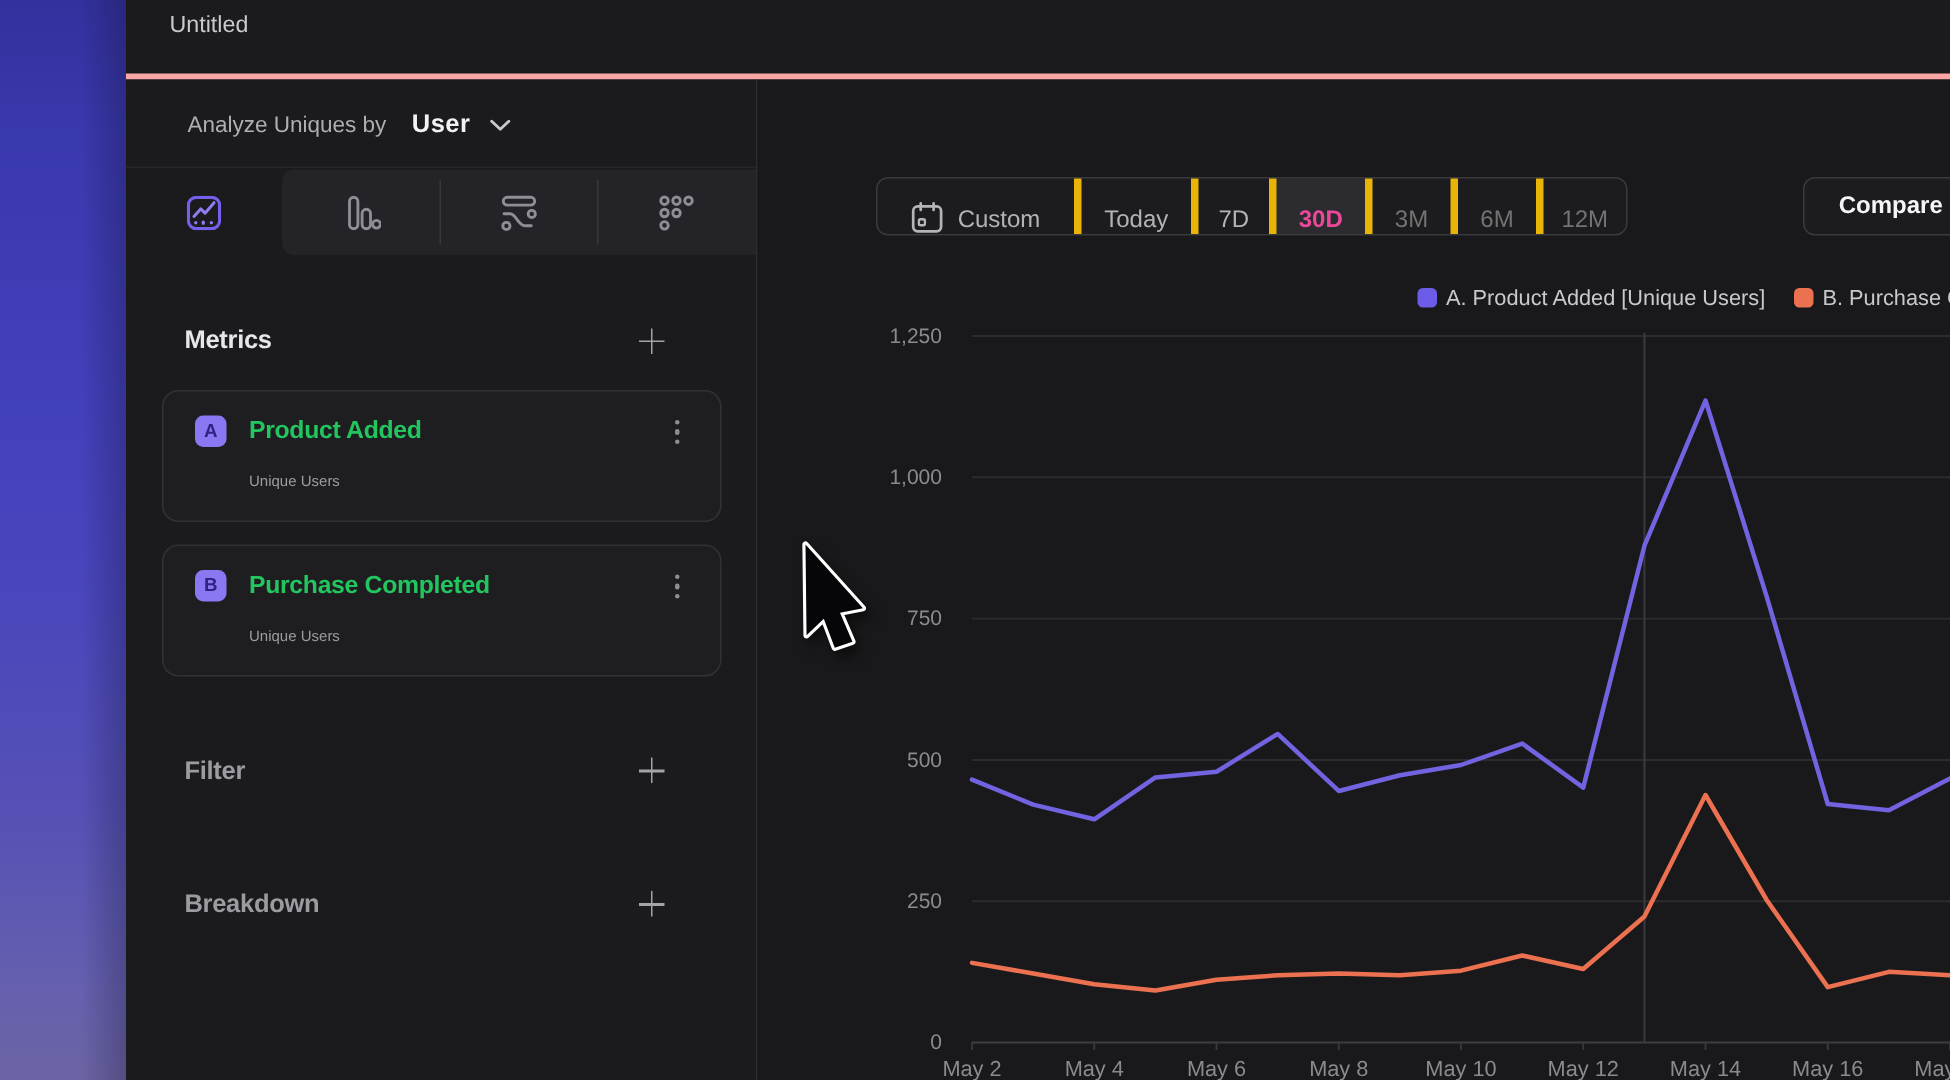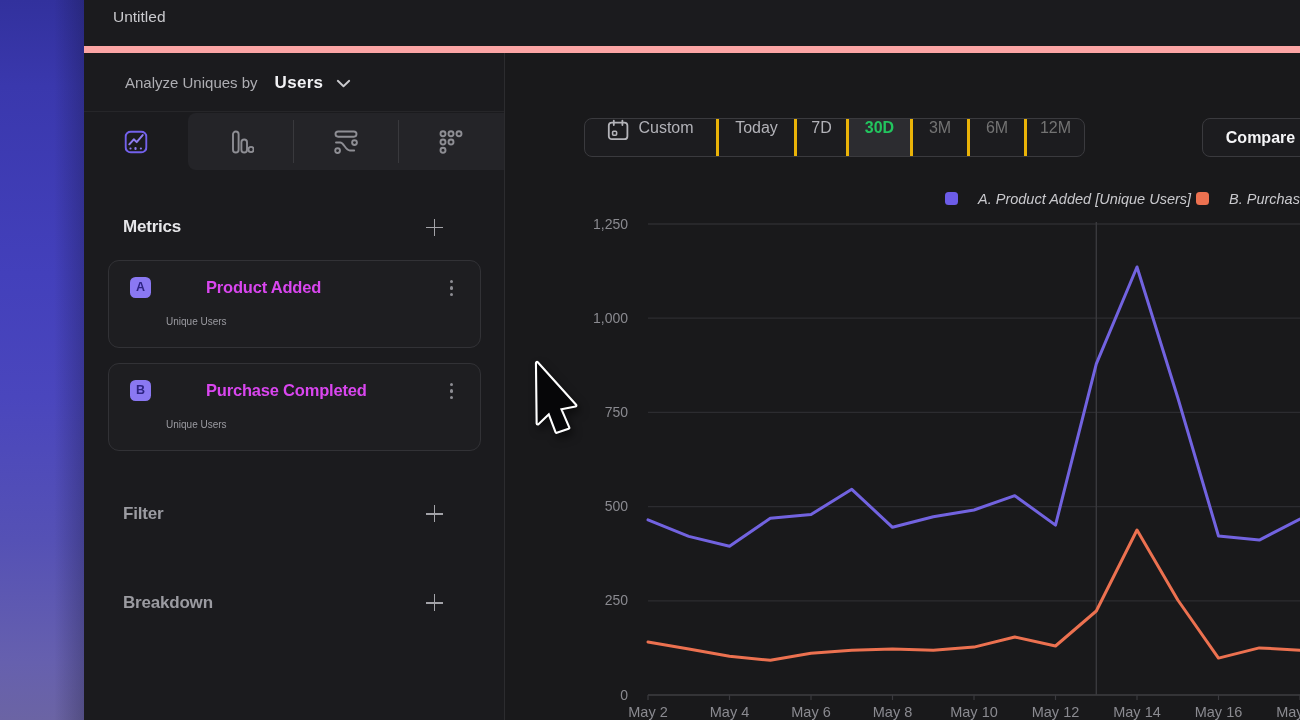--- a/index.html
+++ b/index.html
@@ -9,21 +9,21 @@
   #stage { position:relative; width:1300px; height:720px; overflow:hidden; }
 
   
   #strip { left:0; top:0; width:84px; height:720px;
     background:linear-gradient(180deg,#32319d 0%,#3a38ad 12%,#4340bb 38%,#4a46bd 55%,#5551b5 75%,#6660ae 92%,#6b64a4 100%); }
   #strip .shade { position:absolute; right:0; top:0; width:30px; height:100%;
     background:linear-gradient(90deg, rgba(0,0,0,0) 0%, rgba(10,10,30,0.25) 100%); }
 
   
   #topbar { left:84px; top:0; width:1216px; height:53px; background:#1b1b1e;
-    border-bottom:7px solid #fca5a5; }
+    border-bottom:4px solid #fca5a5; }
   #topbar .title { position:absolute; left:29px; top:0; height:52px; line-height:33px;
     color:#c9c9cd; font-size:15.5px; }
 
   
   #panel { left:84px; top:53px; width:421px; height:667px; background:#1b1b1e;
     border-right:1px solid #2c2c2f; }
   #phead { position:absolute; left:0; top:0; width:100%; height:59px; border-bottom:1px solid #262629; }
   #phead .t { position:absolute; left:41px; top:20px; font-size:15px; color:#aeaeb3; }
   #phead .t b { color:#f2f2f5; font-weight:700; font-size:17px; margin-left:17px; letter-spacing:.3px; }
   #ptabs { position:absolute; left:0; top:60px; width:100%; height:57px; }
@@ -37,58 +37,58 @@
   .hrow .label { font-size:17px; font-weight:700; letter-spacing:-0.2px; }
   .hrow .plus { position:absolute; right:0px; top:1.5px; width:17px; height:17px; }
   .plus:before, .plus:after { content:""; position:absolute; background:#a3a3a8; }
   .plus:before { left:0; top:8px; width:17px; height:1.6px; }
   .plus:after { left:7.7px; top:0; width:1.6px; height:17px; }
 
   .card { position:absolute; left:24px; width:373px; height:88px; background:#1e1e21;
     border:1px solid #323236; border-radius:11px; }
   .badge { position:absolute; left:21px; top:16px; width:21px; height:21px; border-radius:5.5px;
     background:#8a78f2; color:#2d2382; font-weight:700; font-size:12.5px; text-align:center; line-height:21px; }
-  .card .name { position:absolute; left:57px; top:17px; font-size:16.5px; font-weight:700; color:#d946ef; letter-spacing:-0.2px;margin-left:40px; }
+  .card .name { position:absolute; left:57px; top:17px; font-size:16.5px; font-weight:700; color:#22c55e; letter-spacing:-0.2px; }
   .card .sub  { position:absolute; left:57px; top:54.5px; font-size:10px; color:#9b9ba1; }
   .kebab { position:absolute; right:26px; top:19px; width:4px; height:16px; }
   .kebab i { position:absolute; left:0; width:3.4px; height:3.4px; border-radius:50%; background:#8d8d93; }
 
   
   #main { left:505px; top:53px; width:795px; height:667px; background:#19191b; }
 
   
   #rangebar { position:absolute; left:79px; top:65px; height:39px; display:flex;
     border:1px solid #3a3a3e; border-radius:8px; background:#1c1c1f; }
-  #rangebar .seg { position:relative; height:100%; display:flex; align-items:flex-start; justify-content:center;
+  #rangebar .seg { position:relative; height:100%; display:flex; align-items:flex-end; justify-content:center;
     color:#b2b2b8; font-size:16px; }
-  #rangebar .seg + .seg { border-left:3px solid #eab308; }
+  #rangebar .seg + .seg { border-left:5px solid #eab308; }
   #rangebar .seg.dim { color:#737373; }
-  #rangebar .seg.sel { background:#2c2c30; color:#22c55e; font-weight:700; }
+  #rangebar .seg.sel { background:#2c2c30; color:#ec4899; font-weight:700; }
   #compare { position:absolute; left:697px; top:65px; width:117px; height:39px;
     border:1px solid #3a3a3e; border-radius:8px; background:#1c1c1f; color:#f5f5f7;
     font-size:16px; font-weight:700; text-align:center; line-height:37px; }
 
   
   .leg { position:absolute; top:139px; height:14px; font-size:14.5px; color:#c9c9cd; }
   .leg .sw { position:absolute; left:0; top:0px; width:13px; height:13px; border-radius:3.5px; }
-  .leg .tx { position:absolute; left:33px; top:-1px; white-space:nowrap;font-style:italic; }
+  .leg .tx { position:absolute; left:19px; top:-1px; white-space:nowrap; }
 </style>
 </head>
 <body>
 <div id="stage">
   <div id="strip" class="abs">
       <div class="shade"></div>
     </div>
   <div id="topbar" class="abs">
       <div class="title">Untitled</div>
     </div>
 
   <div id="panel" class="abs">
     <div id="phead">
-        <div class="t">Analyze Uniques by<b>Users</b>
+        <div class="t">Analyze Uniques by<b>User</b>
       <svg width="15" height="9" viewBox="0 0 15 9" style="margin-left:8px" fill="none">
             <path d="M1.8 1.8 L7.5 7.2 L13.2 1.8" stroke="#c9c9cd" stroke-width="1.9" stroke-linecap="round" stroke-linejoin="round"></path>
           </svg>
     </div>
       </div>
 
     <div id="ptabs">
       <div class="group"></div>
       <div class="sep" style="left:209px"></div>
       <div class="sep" style="left:314px"></div>

